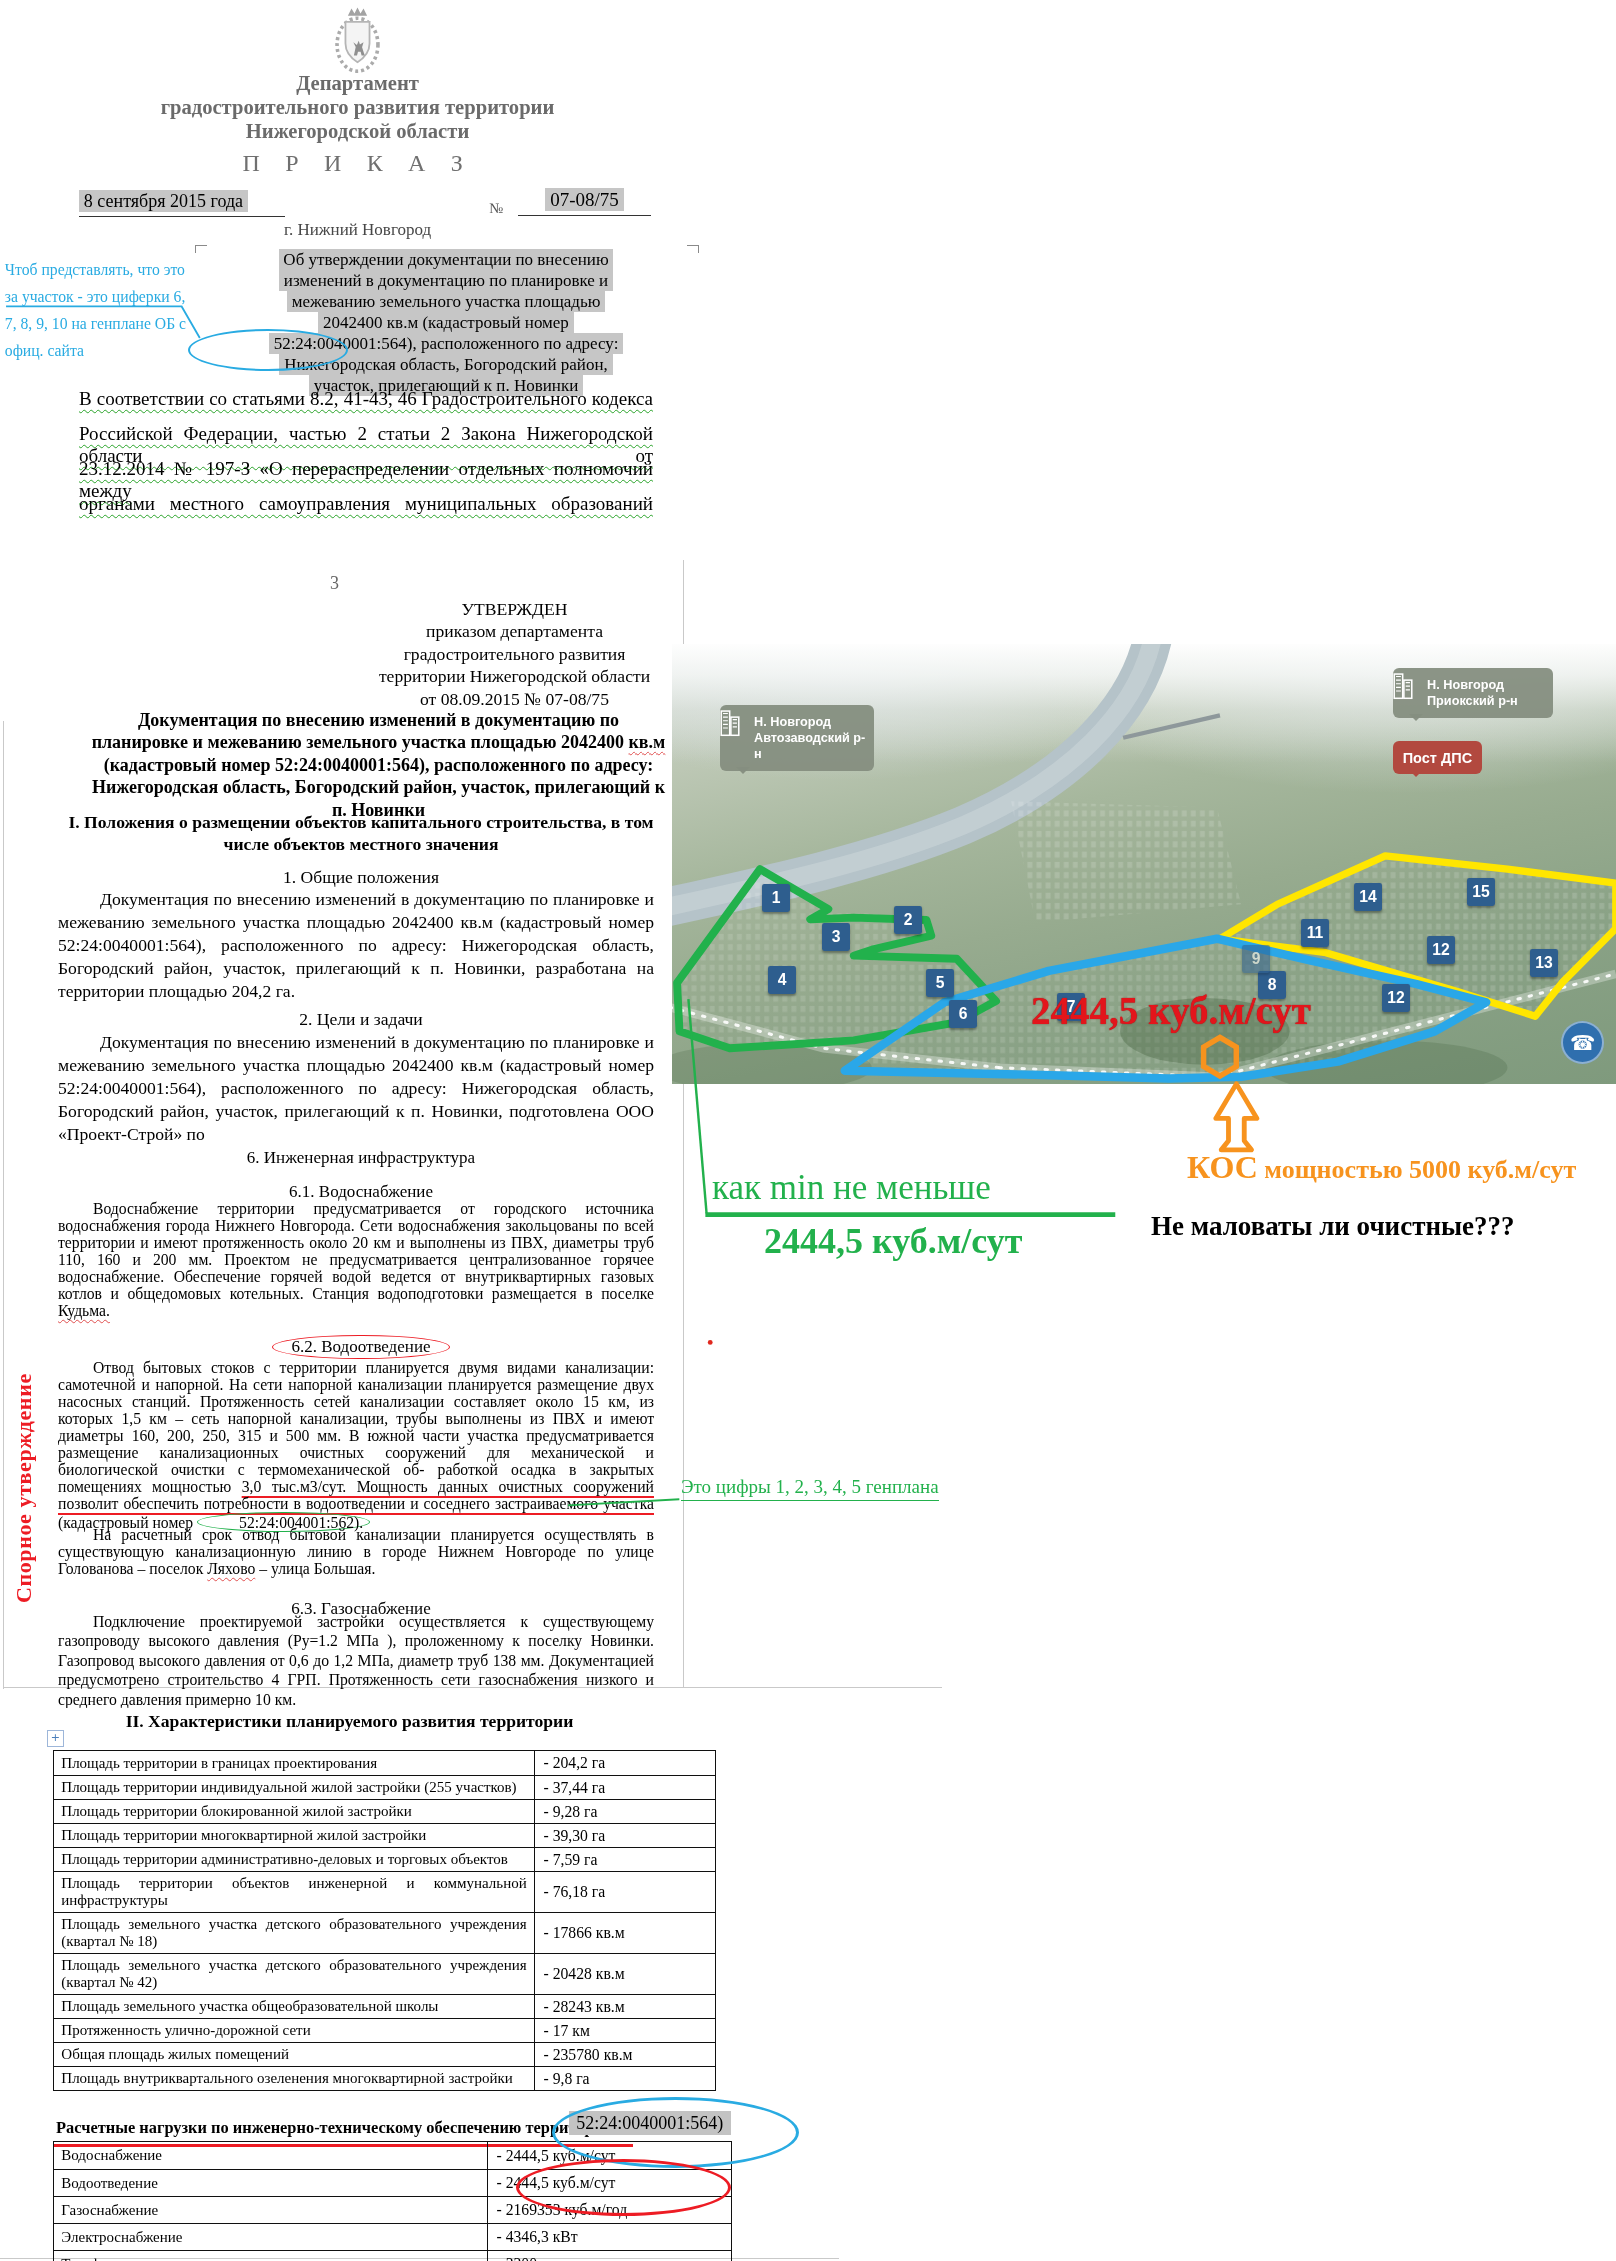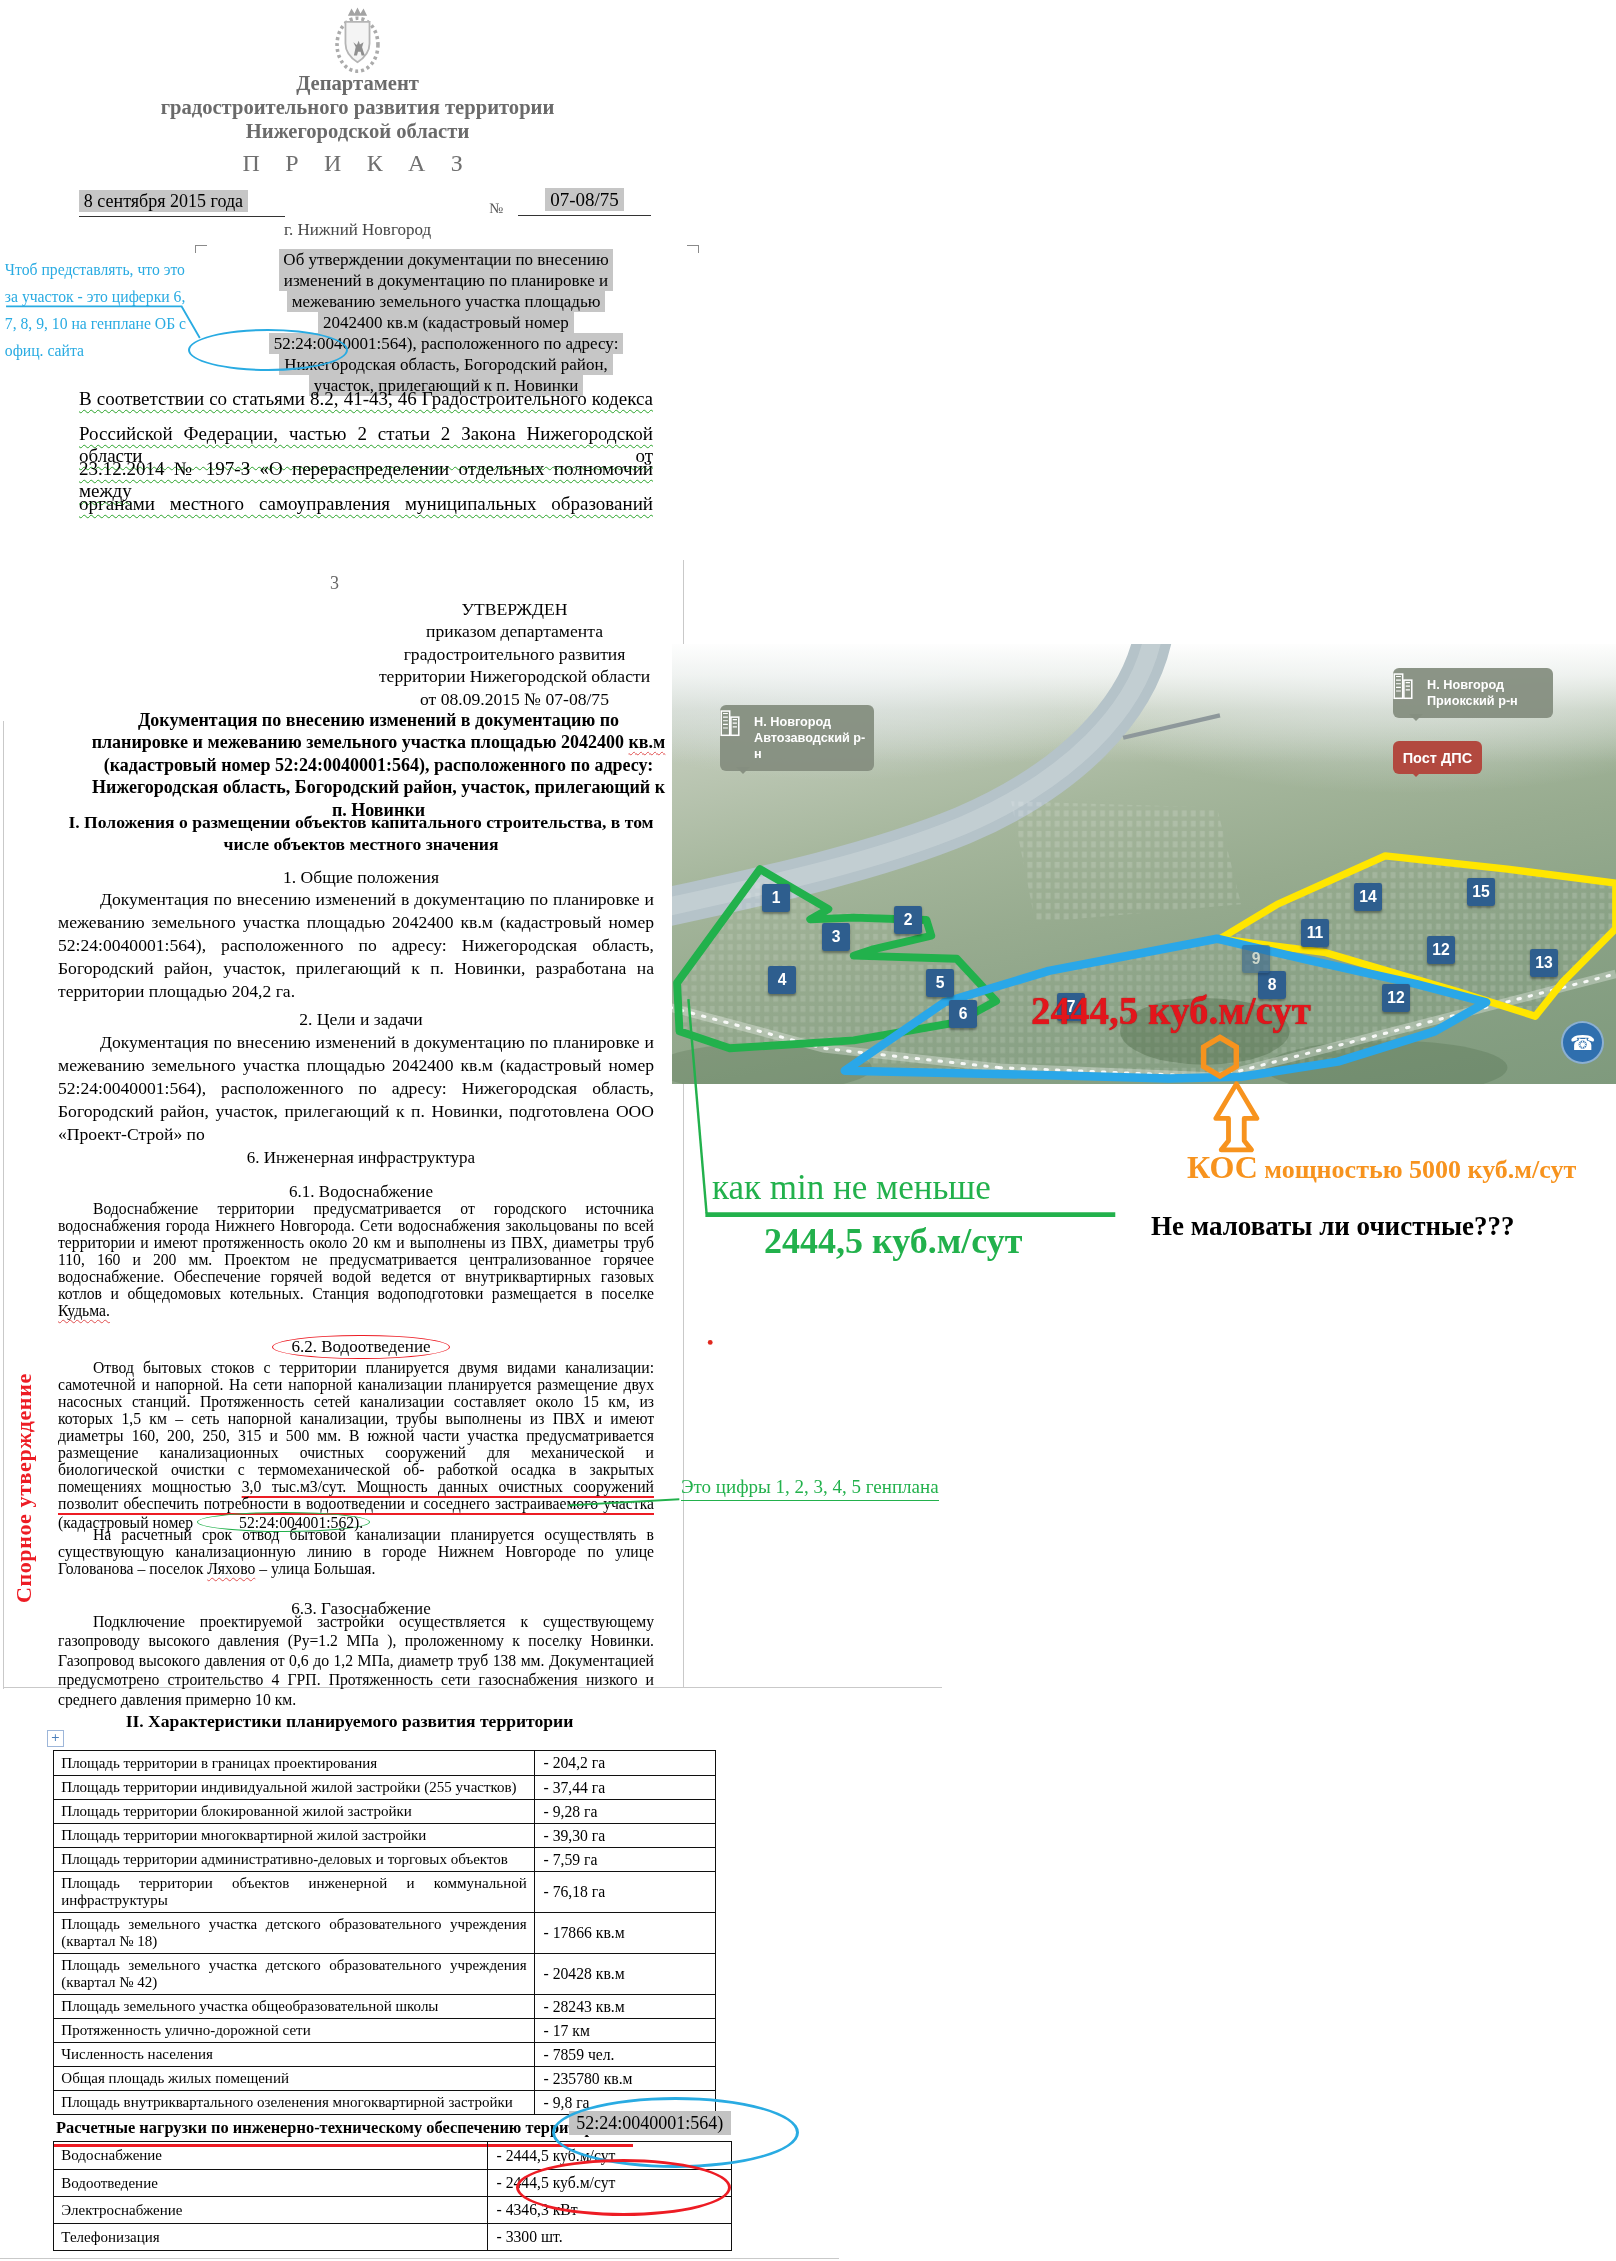--- a/index.html
+++ b/index.html
@@ -299,44 +299,44 @@
       </div>
       <div class="trow">
         <div class="tcell tlabel">Площадь земельного участка общеобразовательной школы</div>
         <div class="tcell tval">- 28243 кв.м</div>
       </div>
       <div class="trow">
         <div class="tcell tlabel">Протяженность улично-дорожной сети</div>
         <div class="tcell tval">- 17 км</div>
       </div>
       <div class="trow">
-        <div class="tcell tlabel">Численность населения</div>
-        <div class="tcell tval">- 7859 чел.</div>
-      </div>
-      <div class="trow">
         <div class="tcell tlabel">Общая площадь жилых помещений</div>
         <div class="tcell tval">- 235780 кв.м</div>
       </div>
       <div class="trow">
         <div class="tcell tlabel">Площадь внутриквартального озеленения многоквартирной застройки</div>
         <div class="tcell tval">- 9,8 га</div>
       </div>
     </div>
   <div class="abs loads-label">Расчетные нагрузки по инженерно-техническому обеспечению территории:</div>
   <div class="abs loads-underline"></div>
   <div class="abs loads-cad z20"><span>52:24:0040001:564)</span></div>
   <div class="abs ell ell-blue-loads z20"></div>
   <div class="abs" id="lower-rows">
       <div class="urow">
         <div class="tcell ulabel">Водоснабжение</div>
         <div class="tcell tval">- 2444,5 куб.м/сут</div>
       </div>
       <div class="urow">
         <div class="tcell ulabel">Водоотведение</div>
         <div class="tcell tval">- 2444,5 куб.м/сут</div>
+      </div>
+      <div class="urow">
+        <div class="tcell ulabel">Газоснабжение</div>
+        <div class="tcell tval">- 2169353 куб.м/год</div>
       </div>
       <div class="urow">
         <div class="tcell ulabel">Электроснабжение</div>
         <div class="tcell tval">- 4346,3 кВт</div>
       </div>
       <div class="urow">
         <div class="tcell ulabel">Телефонизация</div>
         <div class="tcell tval">- 3300 шт.</div>
       </div>
     </div>

